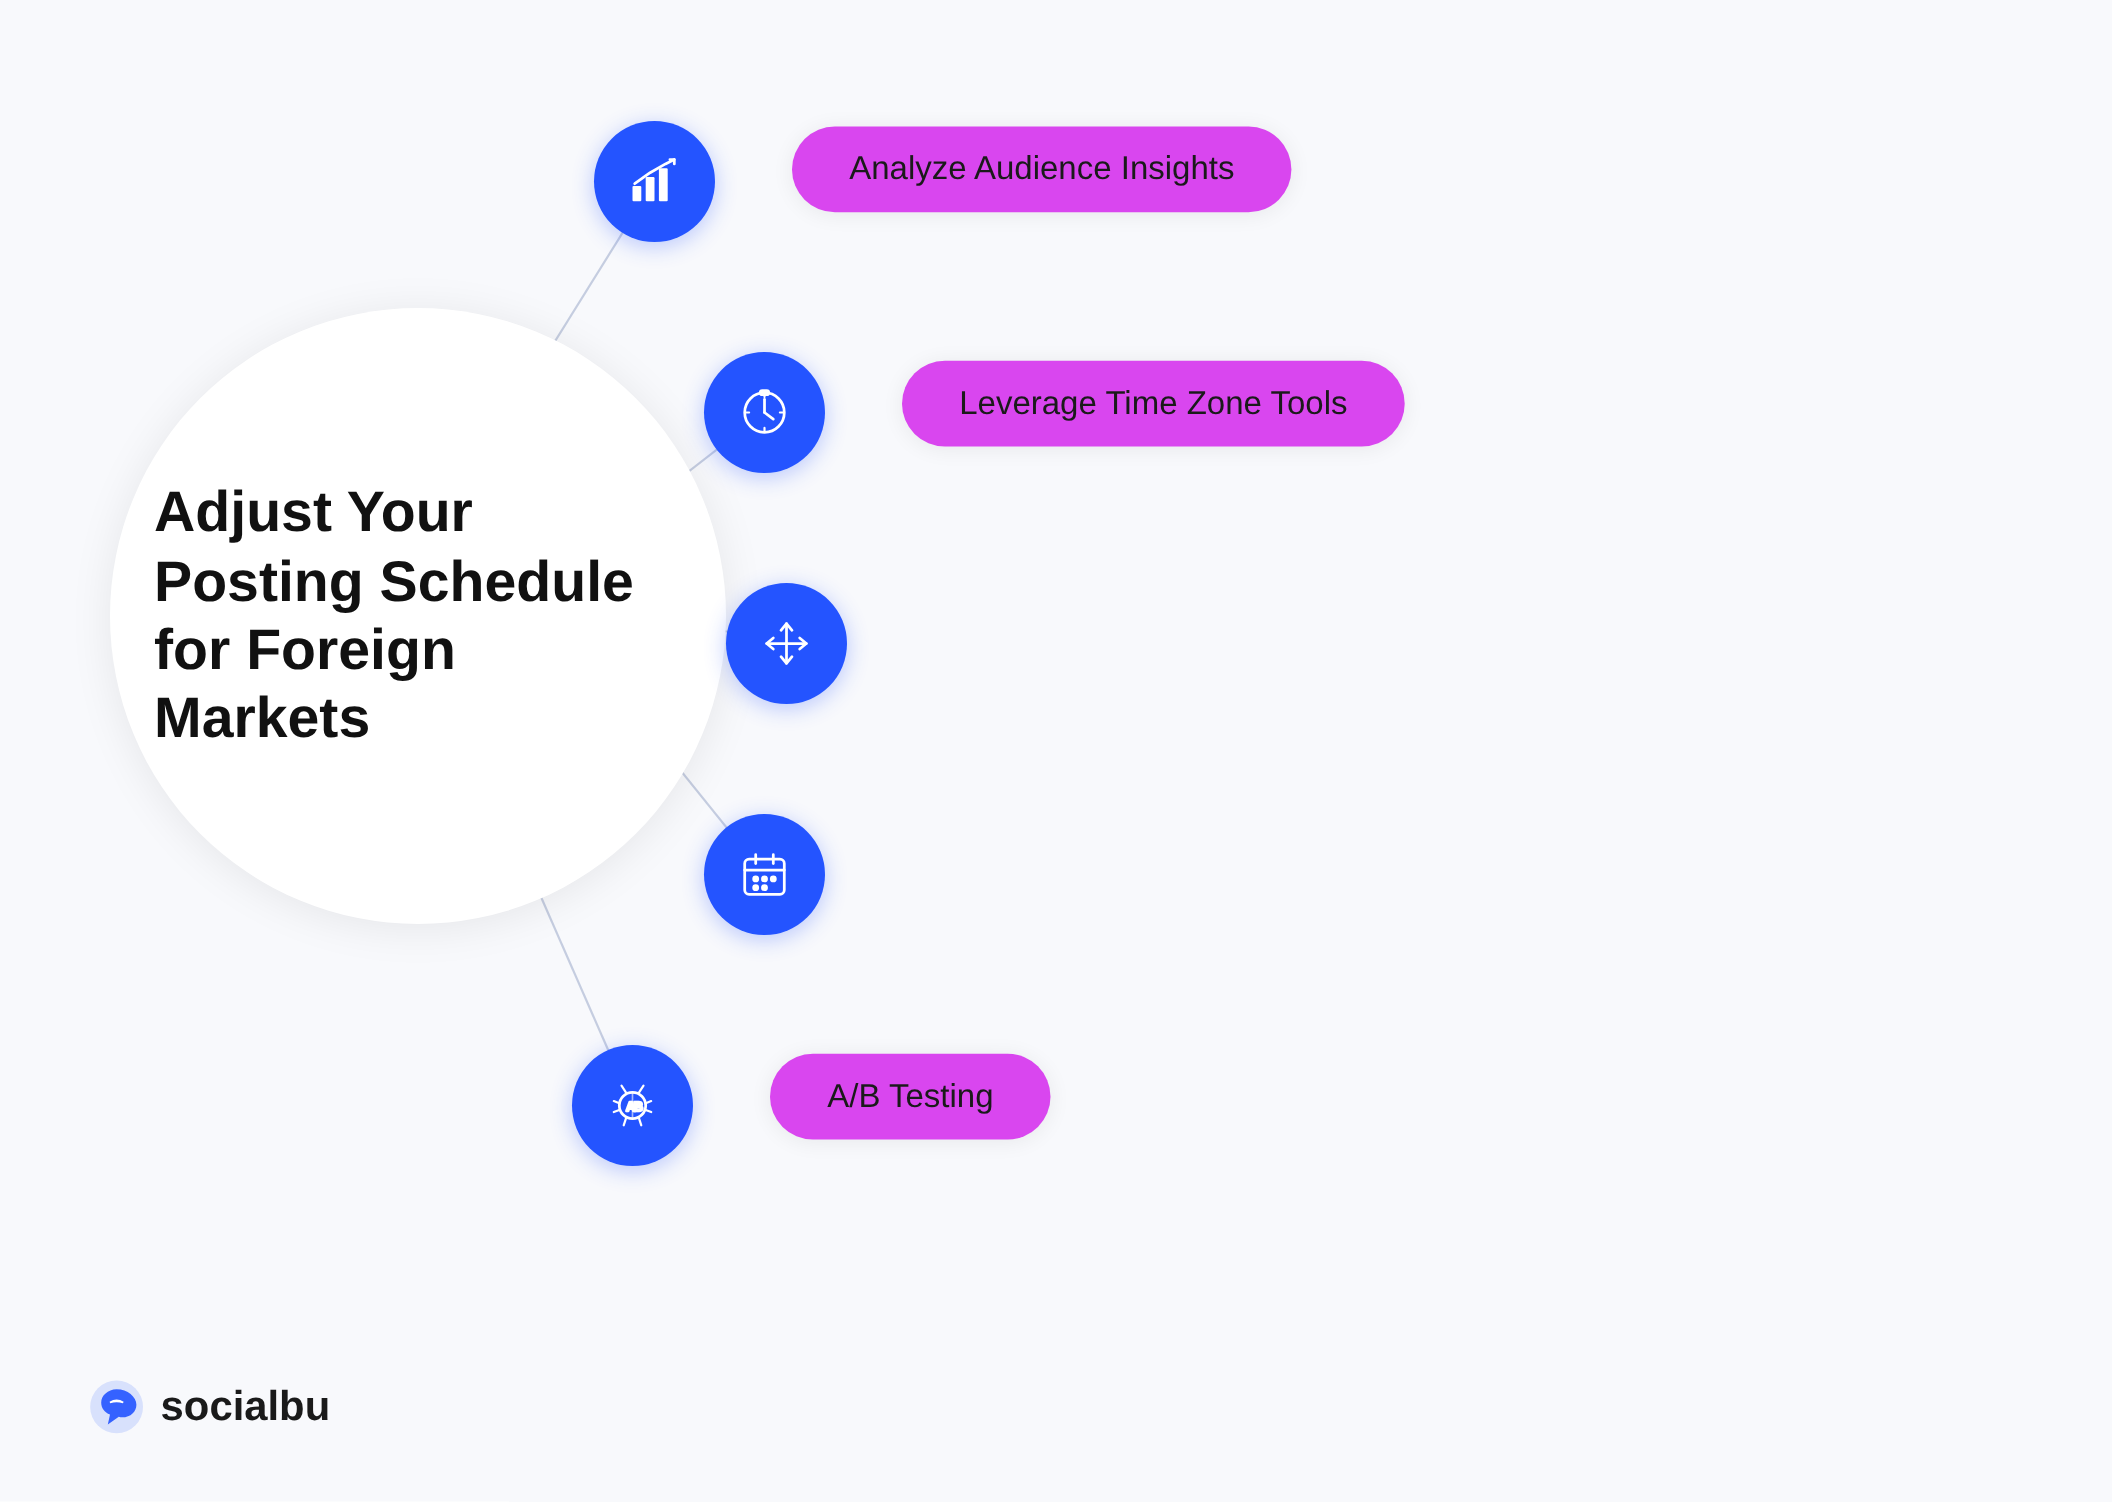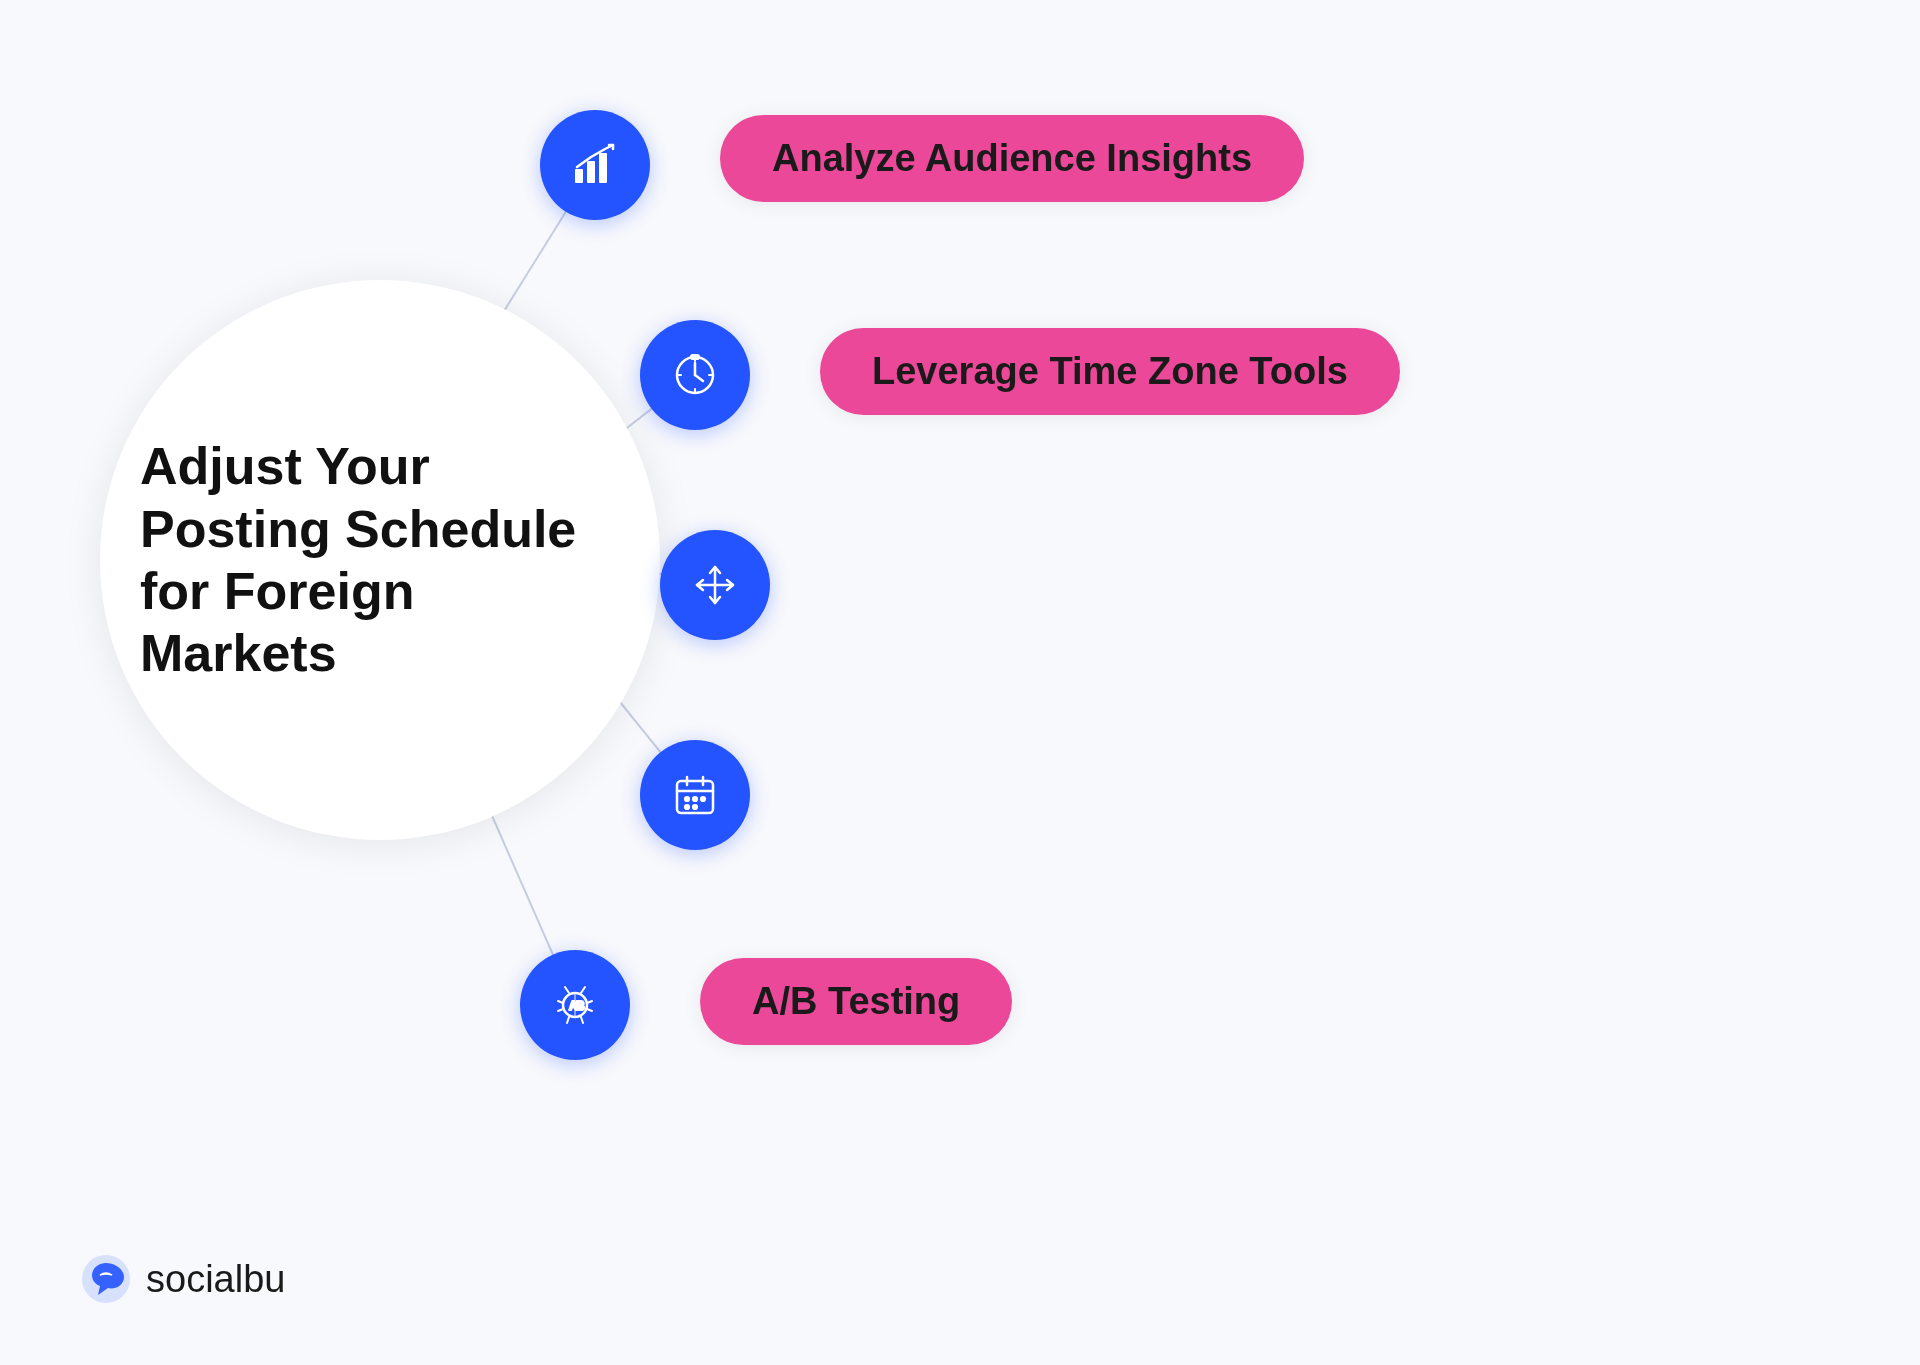--- a/index.html
+++ b/index.html
@@ -64,26 +64,26 @@
       fill: none;
       stroke: #ffffff;
       stroke-width: 2.2;
       stroke-linecap: round;
       stroke-linejoin: round;
     }
 
     
     .label-pill {
       position: absolute;
-      background: #ec4899;
+      background: #d946ef;
       border-radius: 50px;
       padding: 22px 52px;
       box-shadow: 0 2px 20px rgba(0,0,0,0.07);
-      font-size: 38px;
-      font-weight: 700;
+      font-size: 30px;
+      font-weight: 400;
       color: #1a1a1a;
       white-space: nowrap;
       z-index: 2;
     }
 
     
     .connectors {
       position: absolute;
       top: 0;
       left: 0;
@@ -103,21 +103,21 @@
       z-index: 10;
     }
 
     .logo-icon {
       width: 52px;
       height: 52px;
     }
 
     .logo-text {
       font-size: 38px;
-      font-weight: 400;
+      font-weight: 700;
       color: #1a1a1a;
     }
 
     
     .icon-1 { left: 540px; top: 110px; }
     .label-1 { left: 720px; top: 115px; }
 
     
     .icon-2 { left: 640px; top: 320px; }
     .label-2 { left: 820px; top: 328px; }

